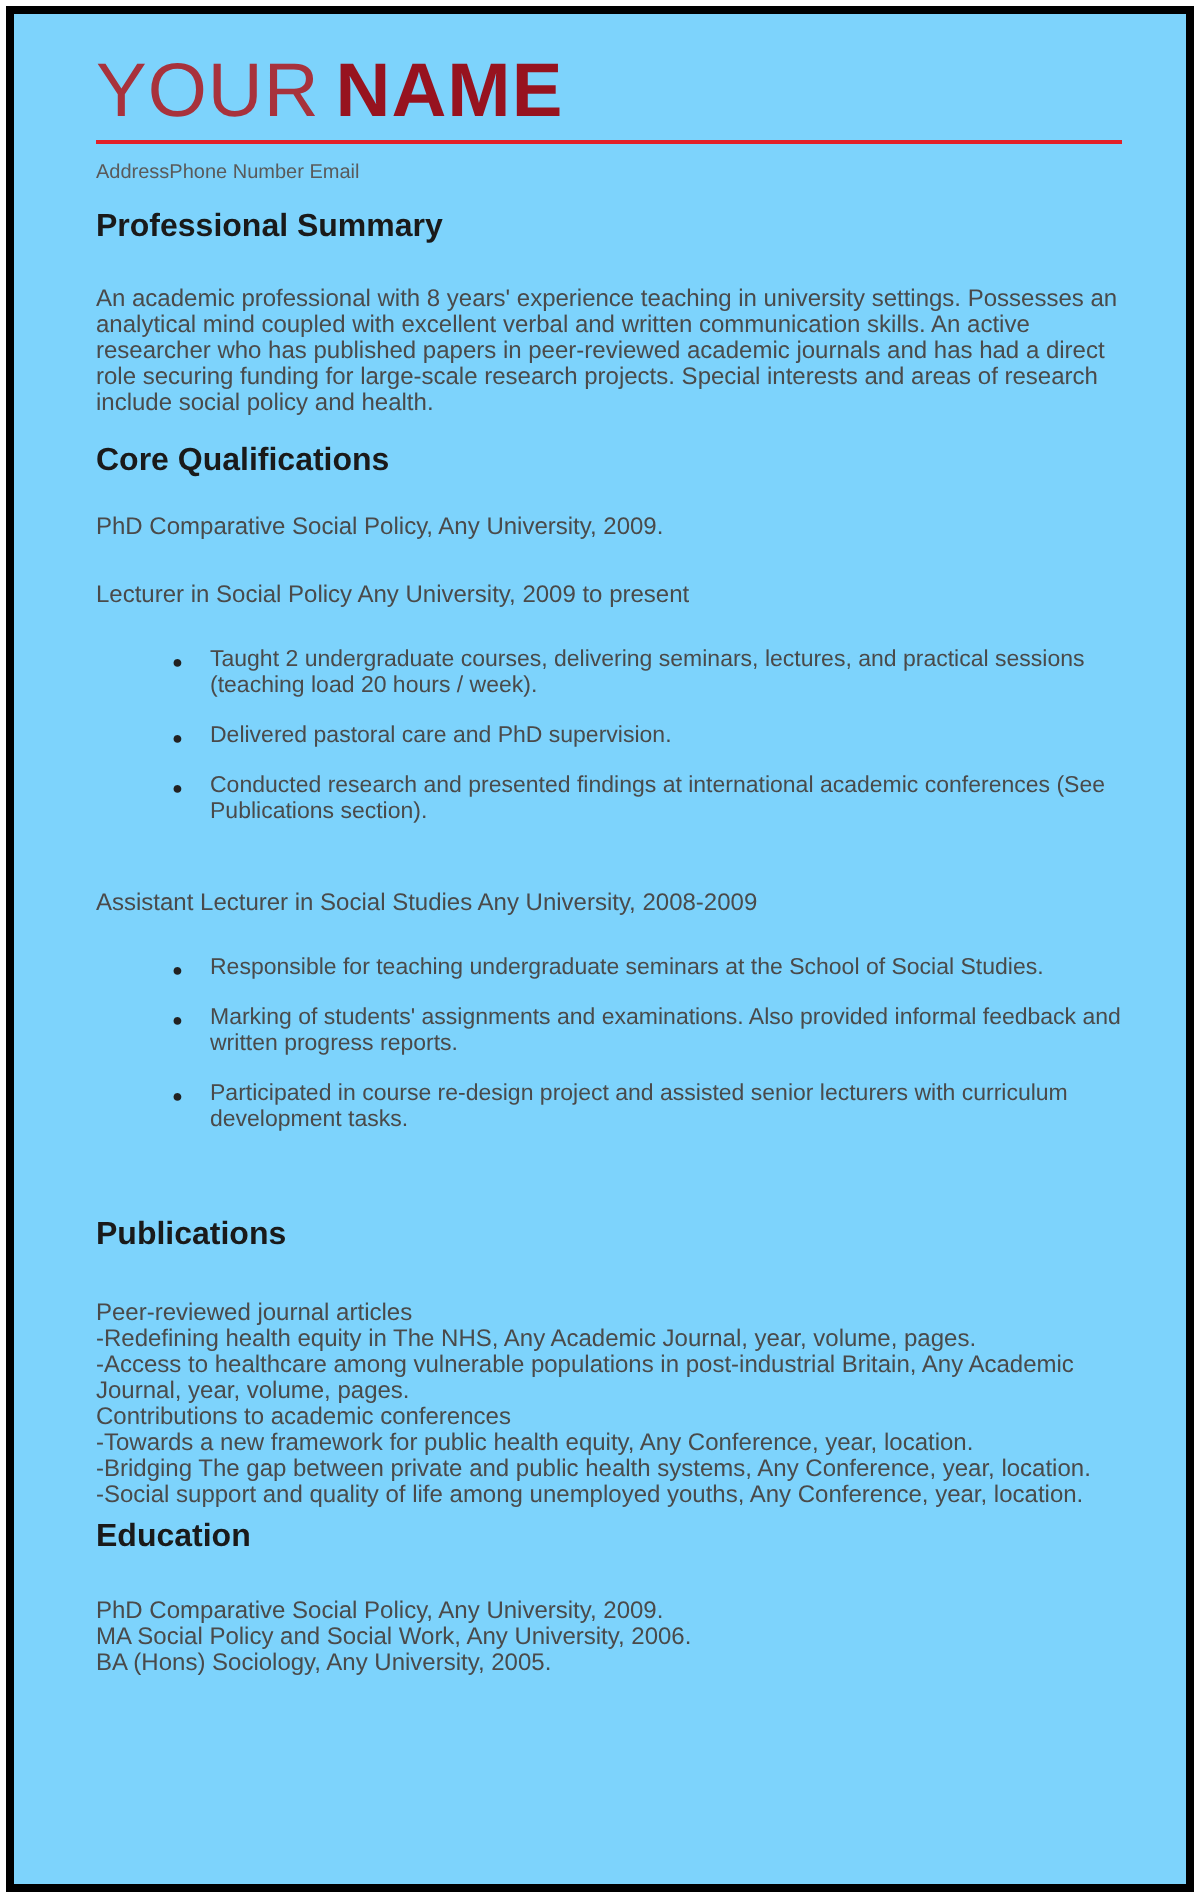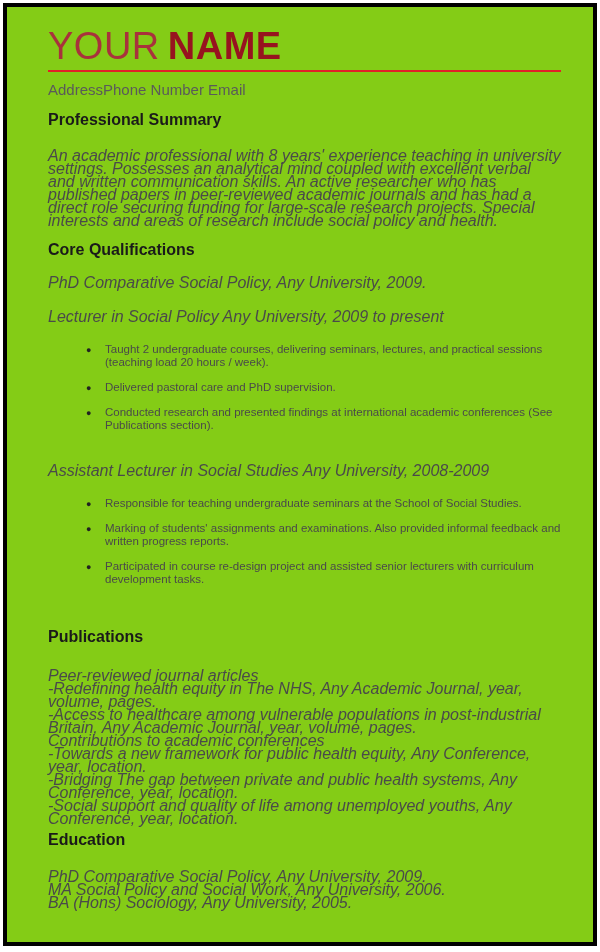--- a/index.html
+++ b/index.html
@@ -6,53 +6,52 @@
   html, body {
     width: 600px; height: 952px;
     background: #ffffff;
     font-family: "Liberation Sans", sans-serif;
   }
   .page-frame {
     position: absolute;
     top: 3px; left: 3px;
     width: 594px; height: 943px;
     border: 4px solid #000000;
-    background: #84cc16;
+    background: #7dd3fc;
     overflow: hidden;
   }
   .content {
     position: absolute;
     top: 0; left: 0; right: 0; bottom: 0;
     padding: 18px 32px 0 41px;
   }
   .cv-title {
     font-size: 38px;
     line-height: 42px;
     letter-spacing: 0.5px;
     border-bottom: 2px solid #E22028;
     padding-bottom: 3px;
   }
   .name-first { color: #A8323C; font-weight: normal; }
   .name-last  { color: #97131F; font-weight: bold; margin-left: 8px; }
   .contact-line {
     margin-top: 9px;
-    font-size: 15px;
+    font-size: 10px;
     color: #5A5A5A;
   }
   h2.section-heading {
     font-size: 16px;
     line-height: 17px;
     font-weight: bold;
     color: #1A1A1A;
   }
   .body-text {
-    font-size: 16px;
+    font-size: 12px;
     line-height: 13px;
     color: #4A4A4A;
-    font-style: italic;
   }
   #summary-heading      { margin-top: 13px; }
   .summary-text         { margin-top: 21px; }
   #coreq-heading        { margin-top: 14px; }
   .coreq-item           { margin-top: 18px; }
   #experience-heading   { margin-top: 13px; }
   .job-title-1          { margin-top: 21px; }
   .job-title-2          { margin-top: 32px; }
   ul.bullet-list {
     list-style: none;

